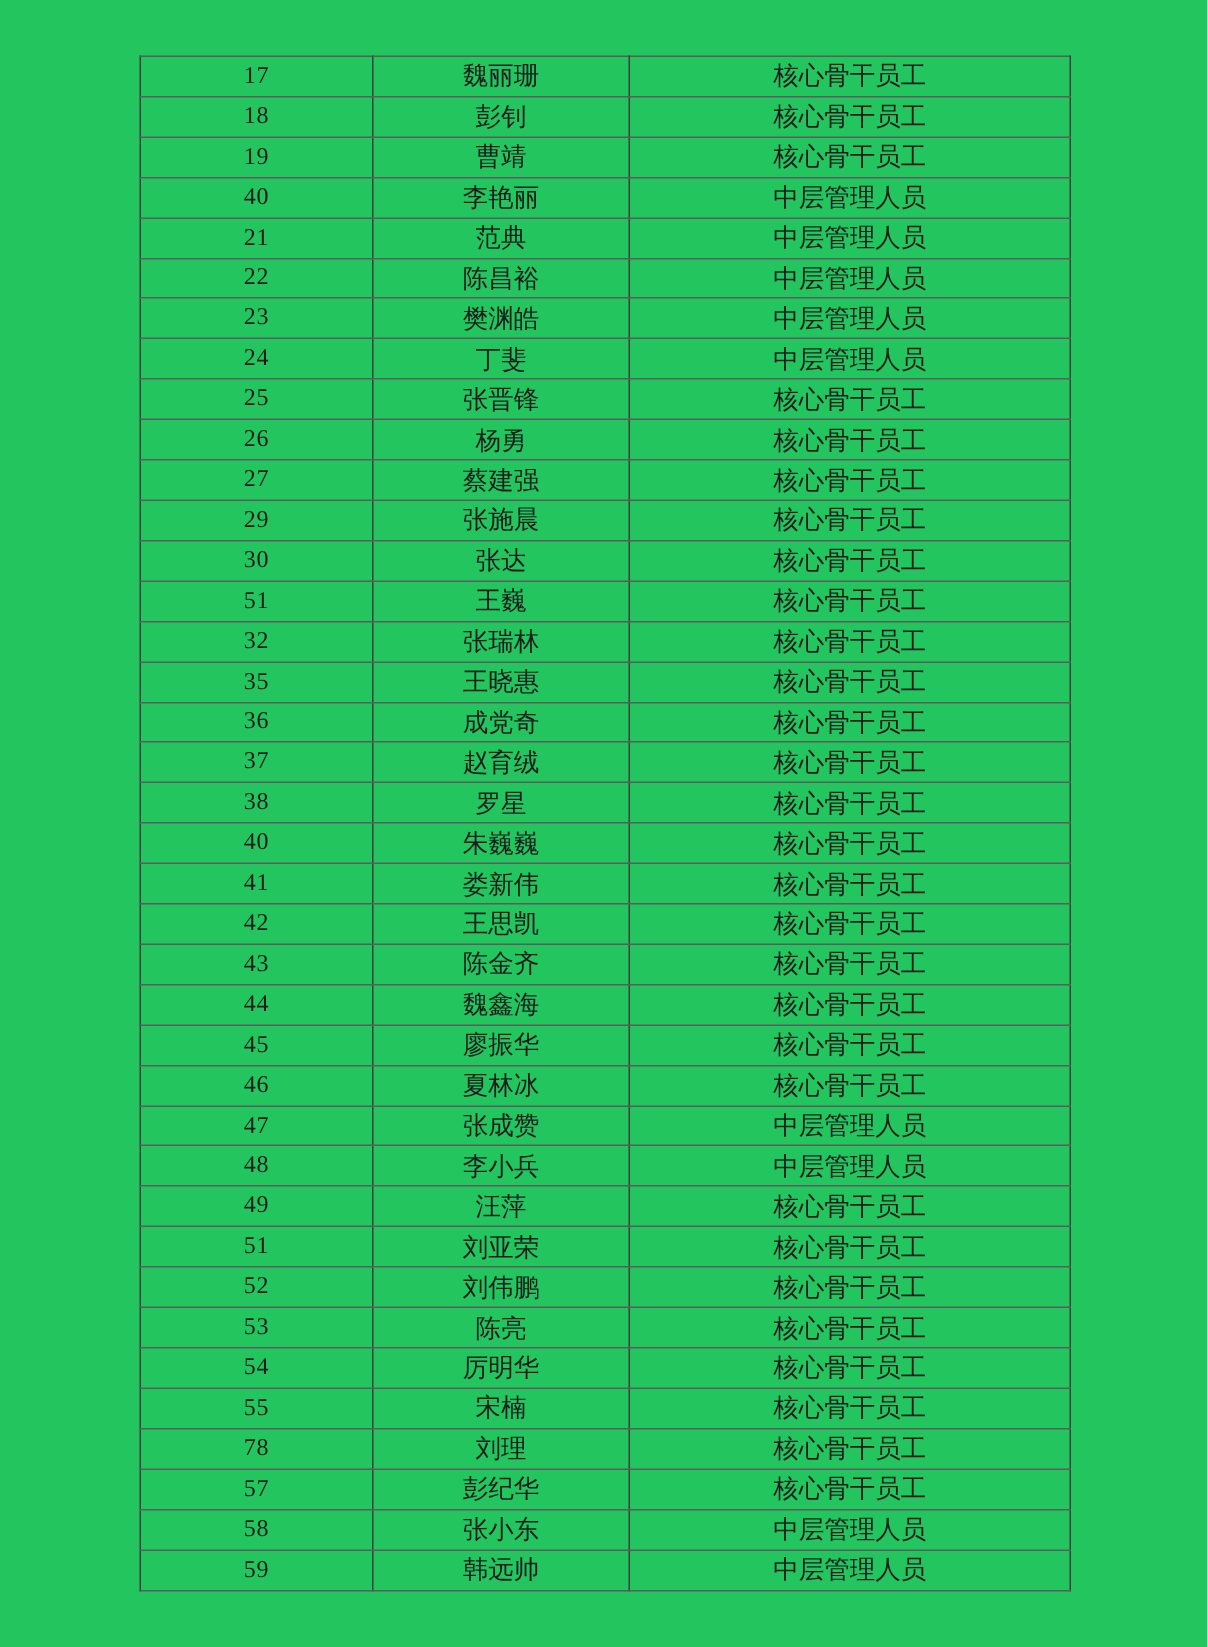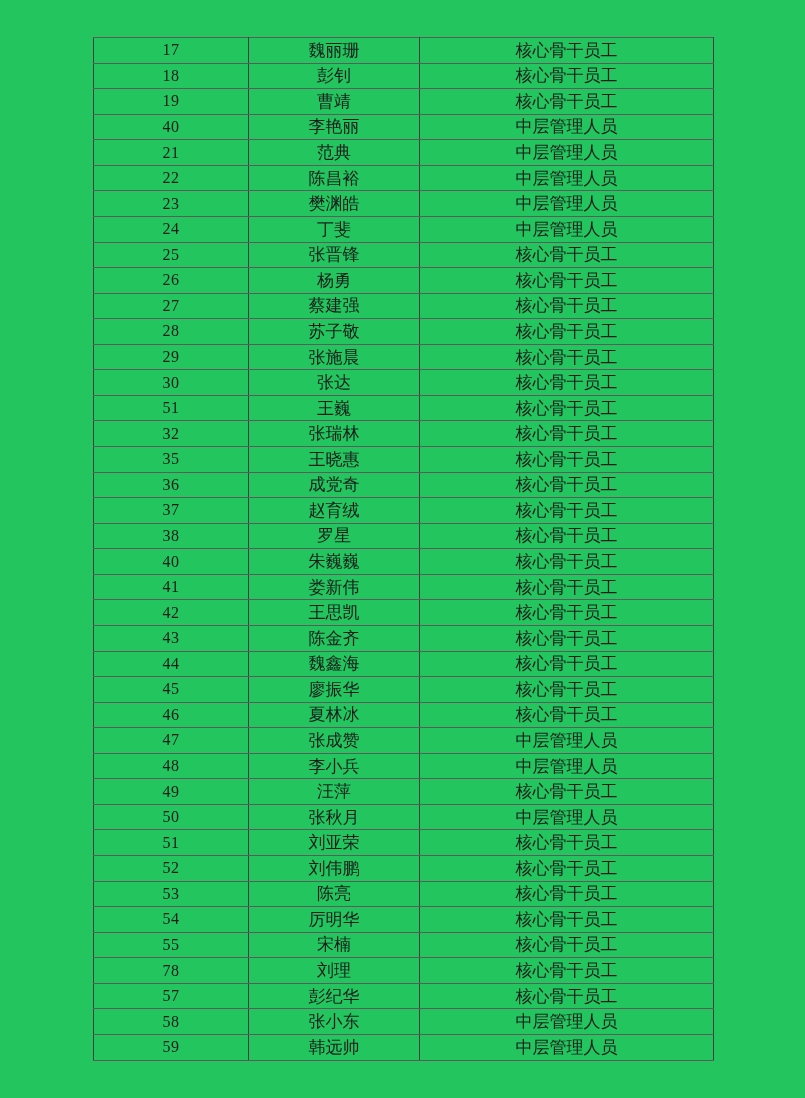--- a/index.html
+++ b/index.html
@@ -106,25 +106,20 @@
           <td class="cell-no">26</td>
           <td class="cell-name">杨勇</td>
           <td class="cell-category">核心骨干员工</td>
         </tr>
         <tr>
           <td class="cell-no">27</td>
           <td class="cell-name">蔡建强</td>
           <td class="cell-category">核心骨干员工</td>
         </tr>
         <tr>
-          <td class="cell-no">28</td>
-          <td class="cell-name">苏子敬</td>
-          <td class="cell-category">核心骨干员工</td>
-        </tr>
-        <tr>
           <td class="cell-no">29</td>
           <td class="cell-name">张施晨</td>
           <td class="cell-category">核心骨干员工</td>
         </tr>
         <tr>
           <td class="cell-no">30</td>
           <td class="cell-name">张达</td>
           <td class="cell-category">核心骨干员工</td>
         </tr>
         <tr>
@@ -199,25 +194,20 @@
         </tr>
         <tr>
           <td class="cell-no">48</td>
           <td class="cell-name">李小兵</td>
           <td class="cell-category">中层管理人员</td>
         </tr>
         <tr>
           <td class="cell-no">49</td>
           <td class="cell-name">汪萍</td>
           <td class="cell-category">核心骨干员工</td>
-        </tr>
-        <tr>
-          <td class="cell-no">50</td>
-          <td class="cell-name">张秋月</td>
-          <td class="cell-category">中层管理人员</td>
         </tr>
         <tr>
           <td class="cell-no">51</td>
           <td class="cell-name">刘亚荣</td>
           <td class="cell-category">核心骨干员工</td>
         </tr>
         <tr>
           <td class="cell-no">52</td>
           <td class="cell-name">刘伟鹏</td>
           <td class="cell-category">核心骨干员工</td>

